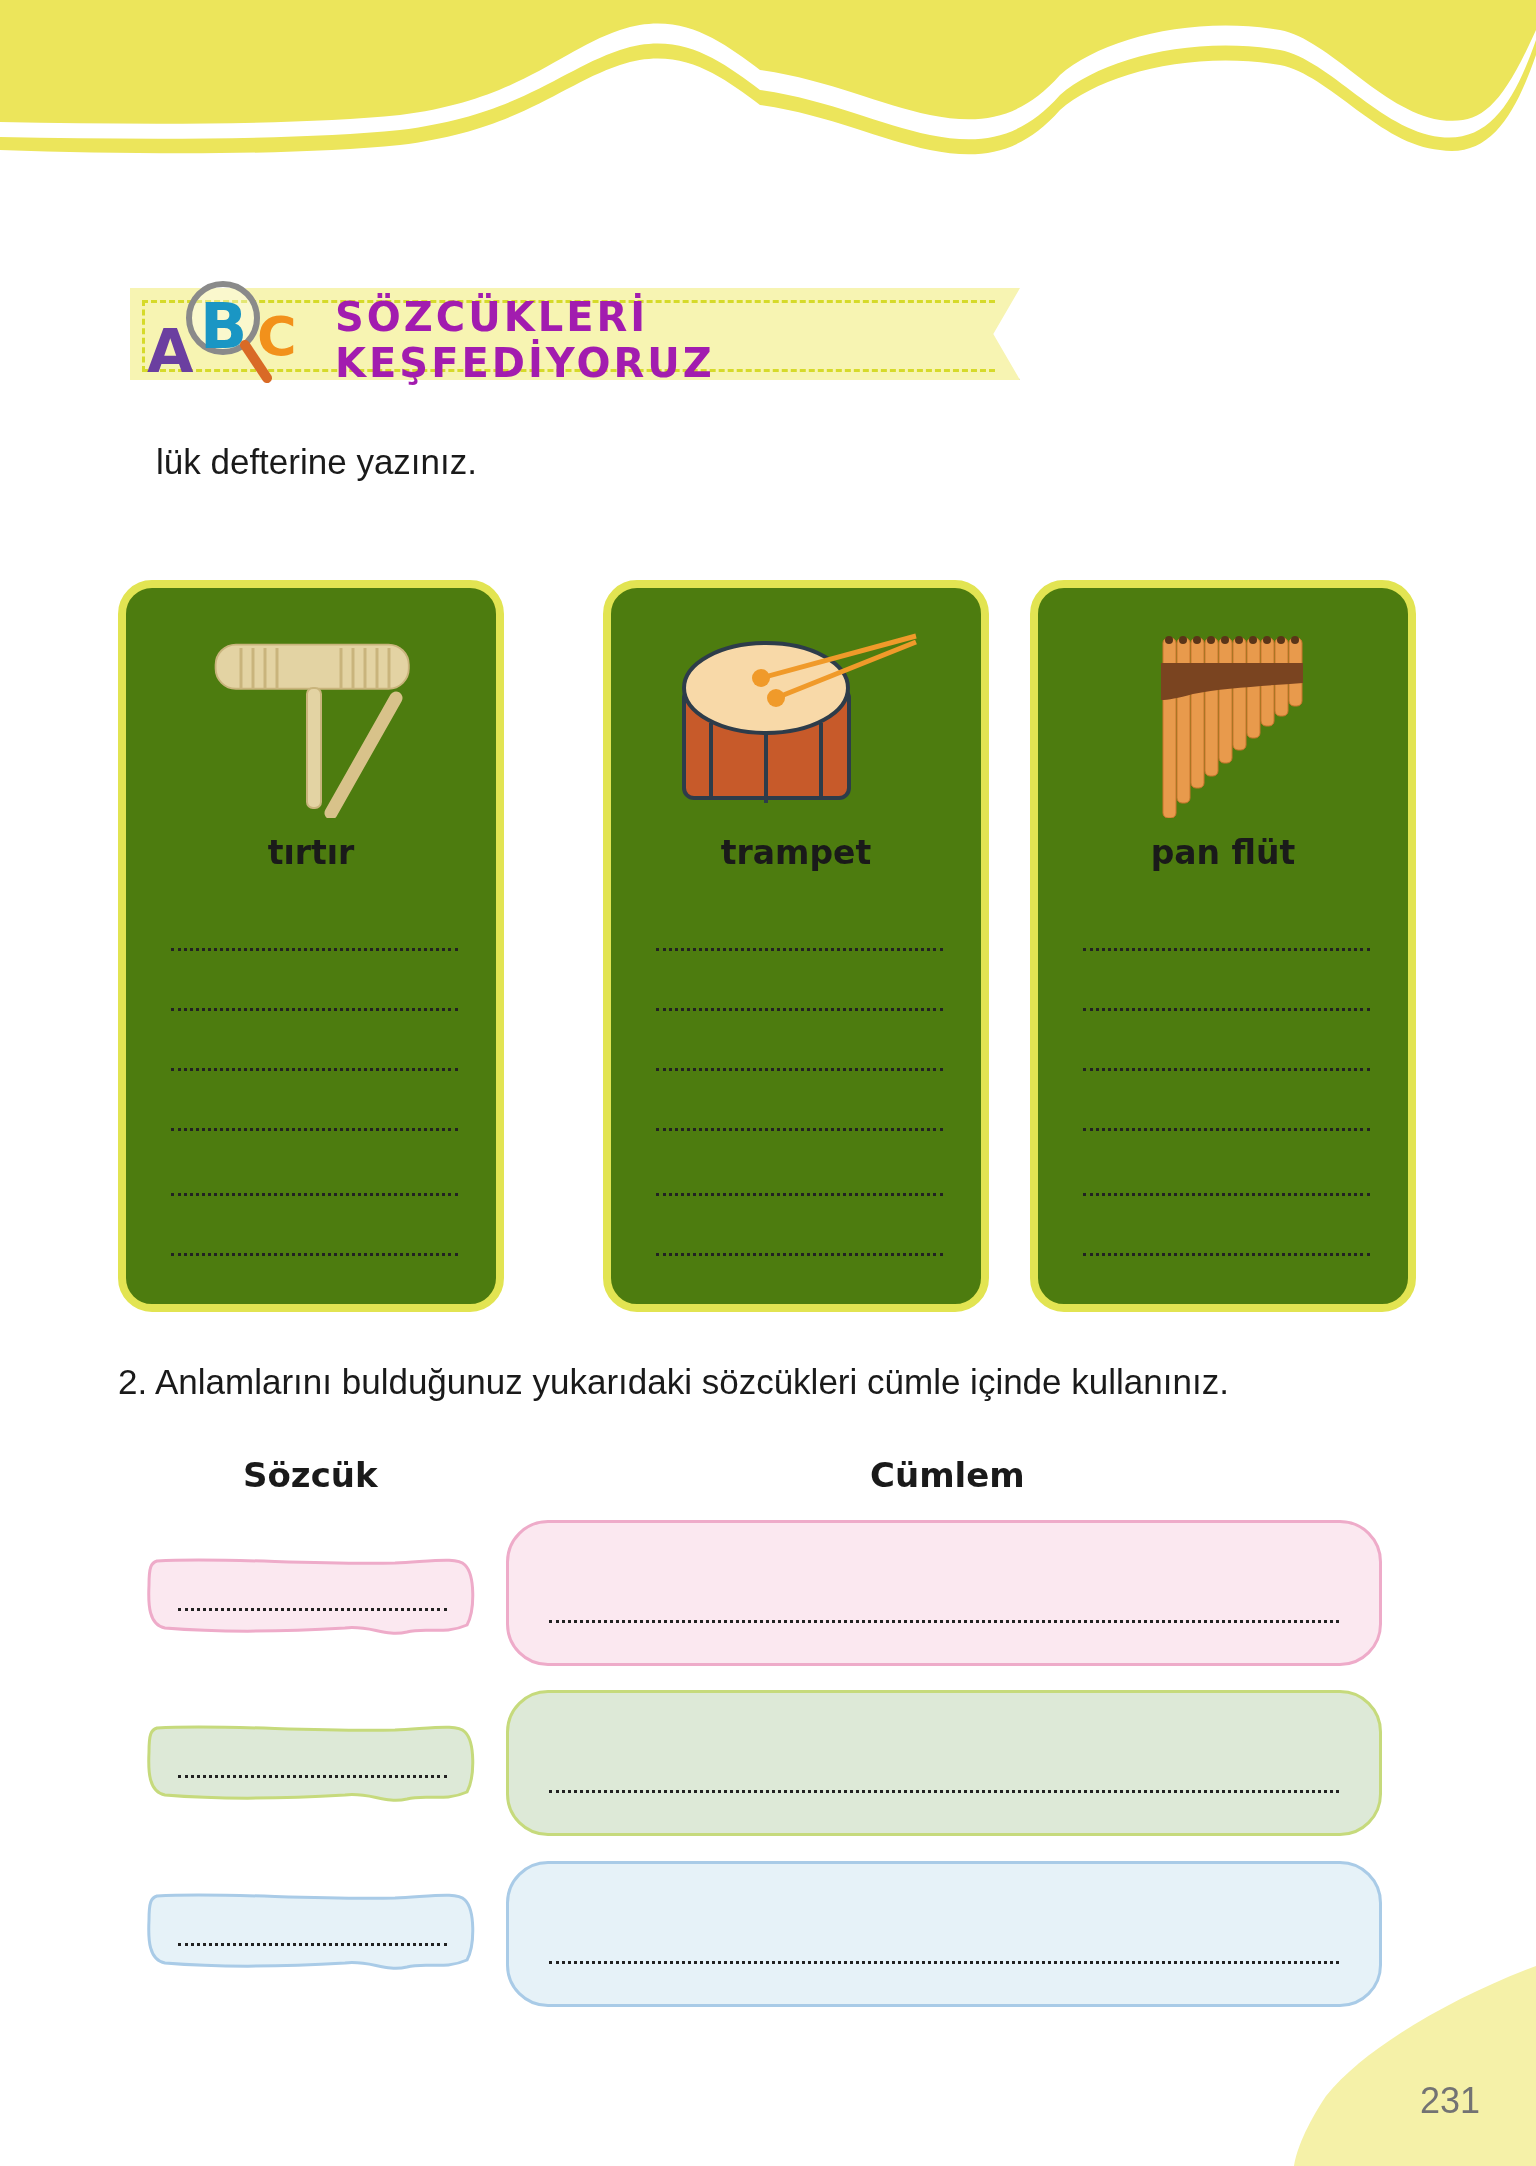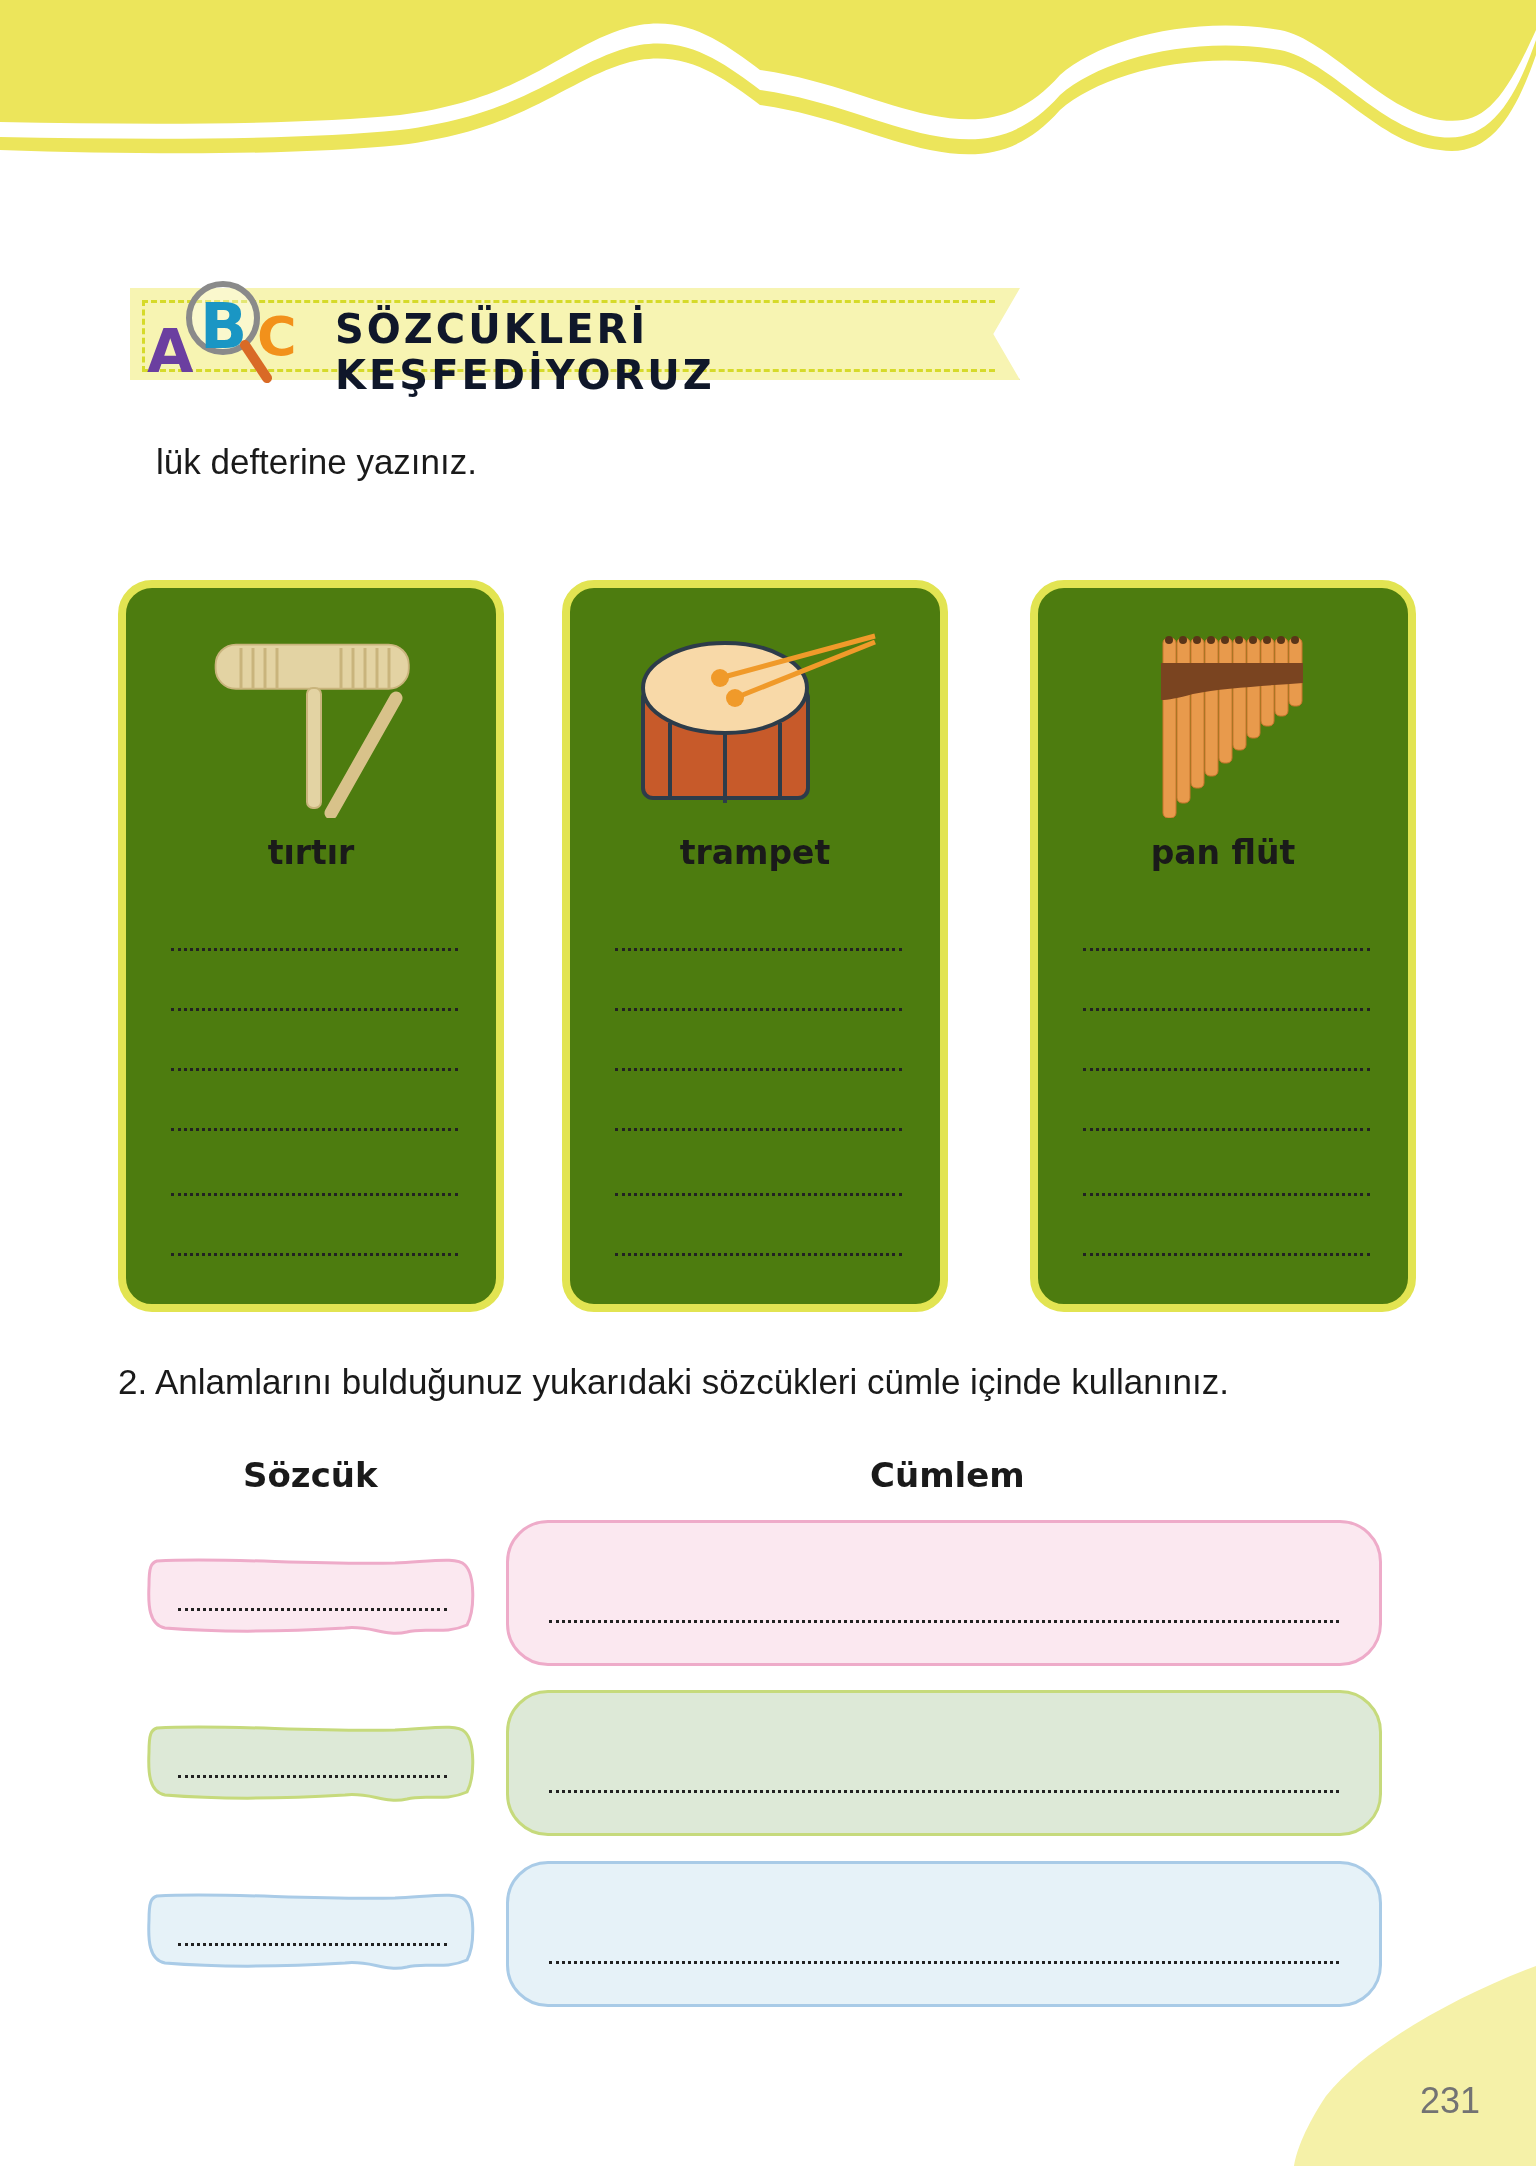--- a/index.html
+++ b/index.html
@@ -19,22 +19,22 @@
   .banner-ribbon {
     position: absolute; left: 0; top: 0; width: 890px; height: 92px;
     background: #f7f4b2; box-shadow: 6px 8px 6px rgba(0,0,0,0.25);
     clip-path: polygon(0 0, 100% 0, 97% 50%, 100% 100%, 0 100%);
   }
   .banner-dash {
     position: absolute; left: 12px; top: 12px; width: 850px; height: 66px;
     border: 3px dashed #d6da2a; border-right: none;
   }
   .banner-title {
-    position: absolute; left: 205px; top: 18px; font-size: 40px; font-weight: bold;
-    color: #0f172a; letter-spacing: 3px; font-family: "DejaVu Sans", sans-serif;
+    position: absolute; left: 205px; top: 6px; font-size: 40px; font-weight: bold;
+    color: #a21caf; letter-spacing: 3px; font-family: "DejaVu Sans", sans-serif;
   }
   .abc-logo { position: absolute; left: 15px; top: -18px; width: 150px; height: 120px; }
 
   .question {
     position: absolute; left: 118px; font-size: 35px; line-height: 54px;
     font-family: "Liberation Sans", sans-serif; color: #1a1a1a;
   }
   .q1 { top: 435px; width: 1320px; }
   .q1 .cont { padding-left: 38px; display: block; }
   .q2 { top: 1355px; }
@@ -109,21 +109,21 @@
   </svg>
   <div class="card-label">tırtır</div>
   <div class="dot-line" style="top:360px;"></div>
   <div class="dot-line" style="top:420px;"></div>
   <div class="dot-line" style="top:480px;"></div>
   <div class="dot-line" style="top:540px;"></div>
   <div class="dot-line" style="top:605px;"></div>
   <div class="dot-line" style="top:665px;"></div>
 </div>
 
-<div class="card" style="left:562px;border-radius:32px;">
+<div class="card" style="left:603px;">
   <svg class="card-img" viewBox="0 0 260 190" style="width:260px;">
     <rect x="18" y="60" width="165" height="110" rx="10" fill="#c75a2a" stroke="#2d3c4a" stroke-width="4"></rect>
     <line x1="45" y1="95" x2="45" y2="170" stroke="#2d3c4a" stroke-width="4"></line>
     <line x1="100" y1="100" x2="100" y2="175" stroke="#2d3c4a" stroke-width="4"></line>
     <line x1="155" y1="95" x2="155" y2="170" stroke="#2d3c4a" stroke-width="4"></line>
     <ellipse cx="100" cy="60" rx="82" ry="45" fill="#f8d9a8" stroke="#2d3c4a" stroke-width="4"></ellipse>
     <line x1="95" y1="50" x2="250" y2="8" stroke="#f09a2a" stroke-width="5"></line>
     <line x1="110" y1="70" x2="250" y2="14" stroke="#f09a2a" stroke-width="5"></line>
     <circle cx="95" cy="50" r="9" fill="#f09a2a"></circle>
     <circle cx="110" cy="70" r="9" fill="#f09a2a"></circle>

